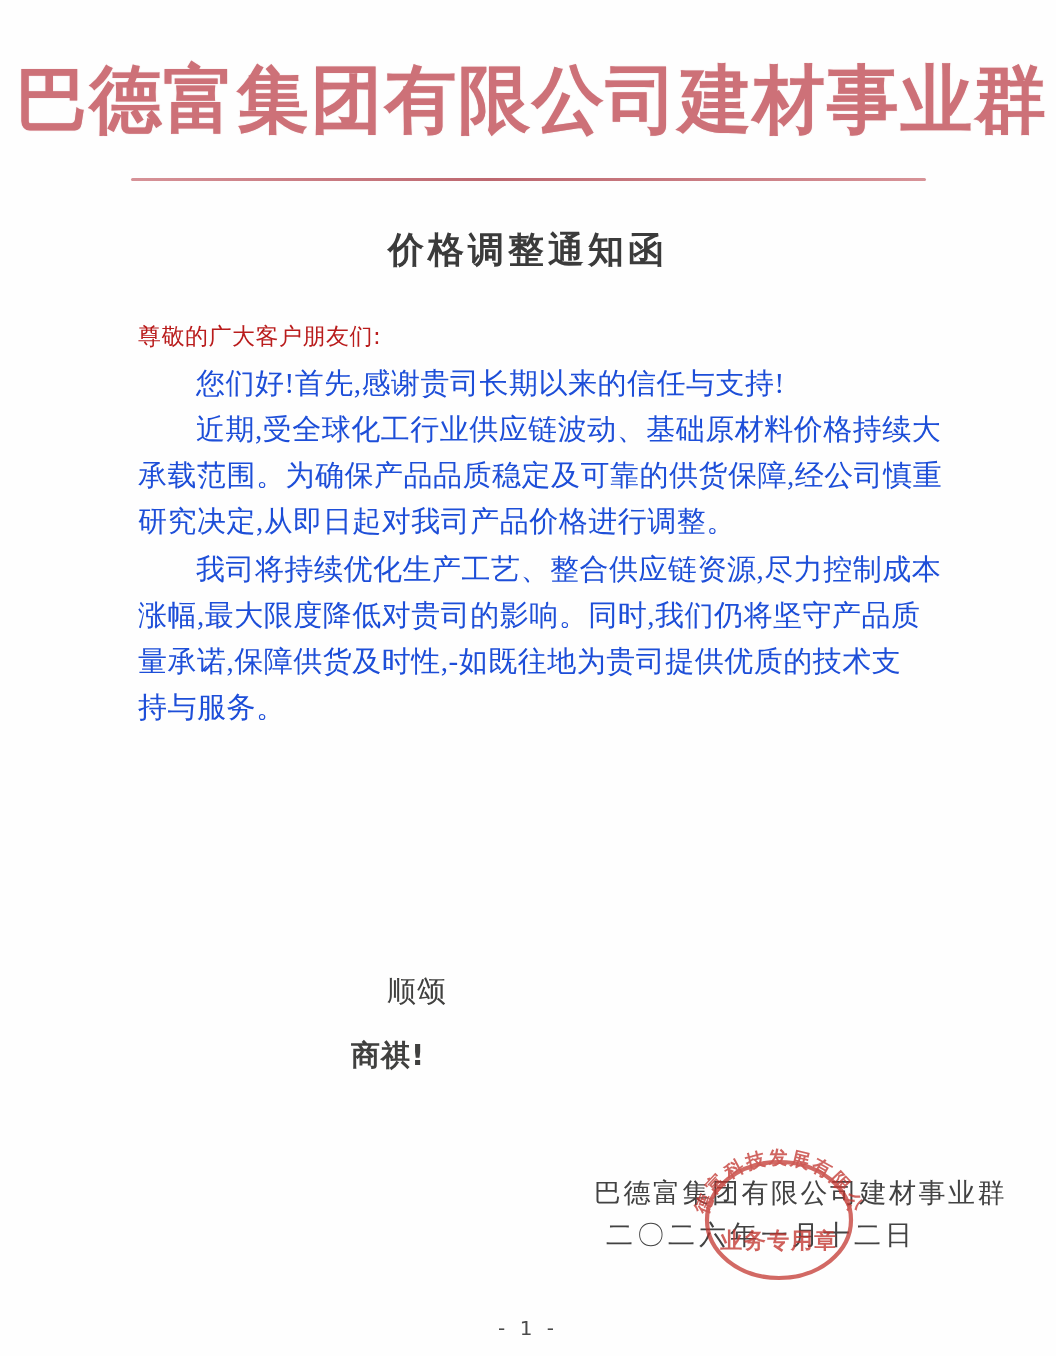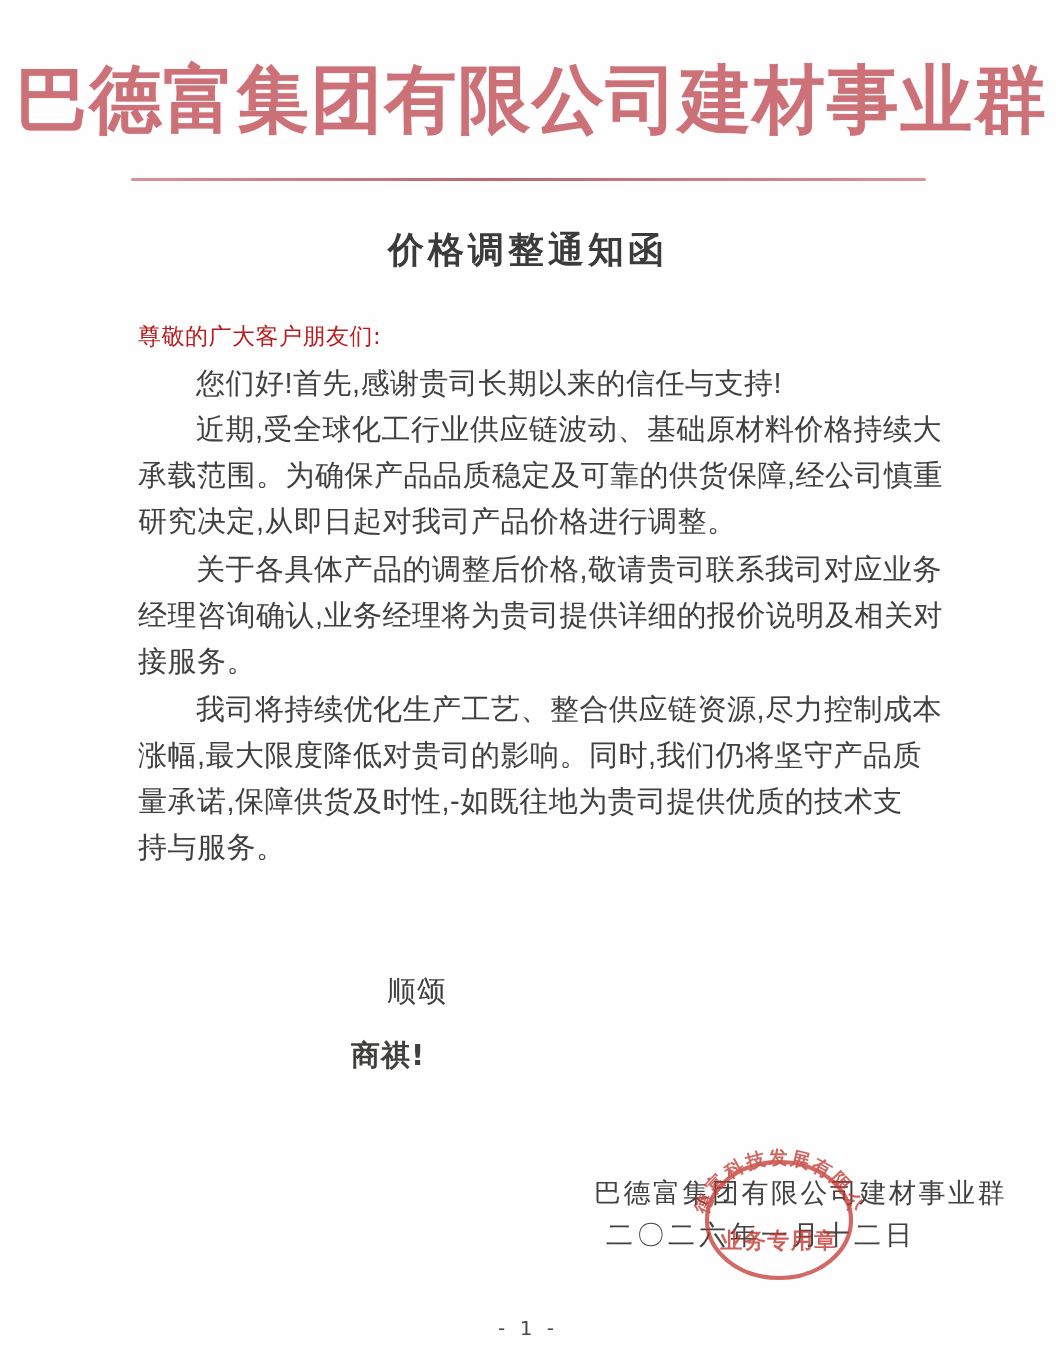--- a/index.html
+++ b/index.html
@@ -68,23 +68,23 @@
   }
 
   
   .body-block {
     position: absolute;
     top: 312px;
     left: 138px;
     width: 822px;
   }
   .line {
-    font-family: Liberation Sans, sans-serif;
+    font-family: Liberation Serif, serif;
     font-size: 29px;
-    color: #404040;
+    color: #1d4ed8;
     line-height: 46px;
     letter-spacing: 0.5px;
     white-space: nowrap;
   }
   .line.indent { text-indent: 58px; }
   .line.gap-top { margin-top: 2px; }
 
   .salutation {
     font-size: 23px;
     color: #b91c1c;
@@ -185,25 +185,20 @@
     <div>
       <div class="line indent">您们好!首先,感谢贵司长期以来的信任与支持!</div>
     </div>
 
     <div>
       <div class="line indent">近期,受全球化工行业供应链波动、基础原材料价格持续大</div>
       <div class="line">承载范围。为确保产品品质稳定及可靠的供货保障,经公司慎重</div>
       <div class="line">研究决定,从即日起对我司产品价格进行调整。</div>
     </div>
 
-    <div>
-      <div class="line indent gap-top">关于各具体产品的调整后价格,敬请贵司联系我司对应业务</div>
-      <div class="line">经理咨询确认,业务经理将为贵司提供详细的报价说明及相关对</div>
-      <div class="line">接服务。</div>
-    </div>
 
     <div>
       <div class="line indent gap-top">我司将持续优化生产工艺、整合供应链资源,尽力控制成本</div>
       <div class="line">涨幅,最大限度降低对贵司的影响。同时,我们仍将坚守产品质</div>
       <div class="line">量承诺,保障供货及时性,-如既往地为贵司提供优质的技术支</div>
       <div class="line">持与服务。</div>
     </div>
 
   </div>
 

